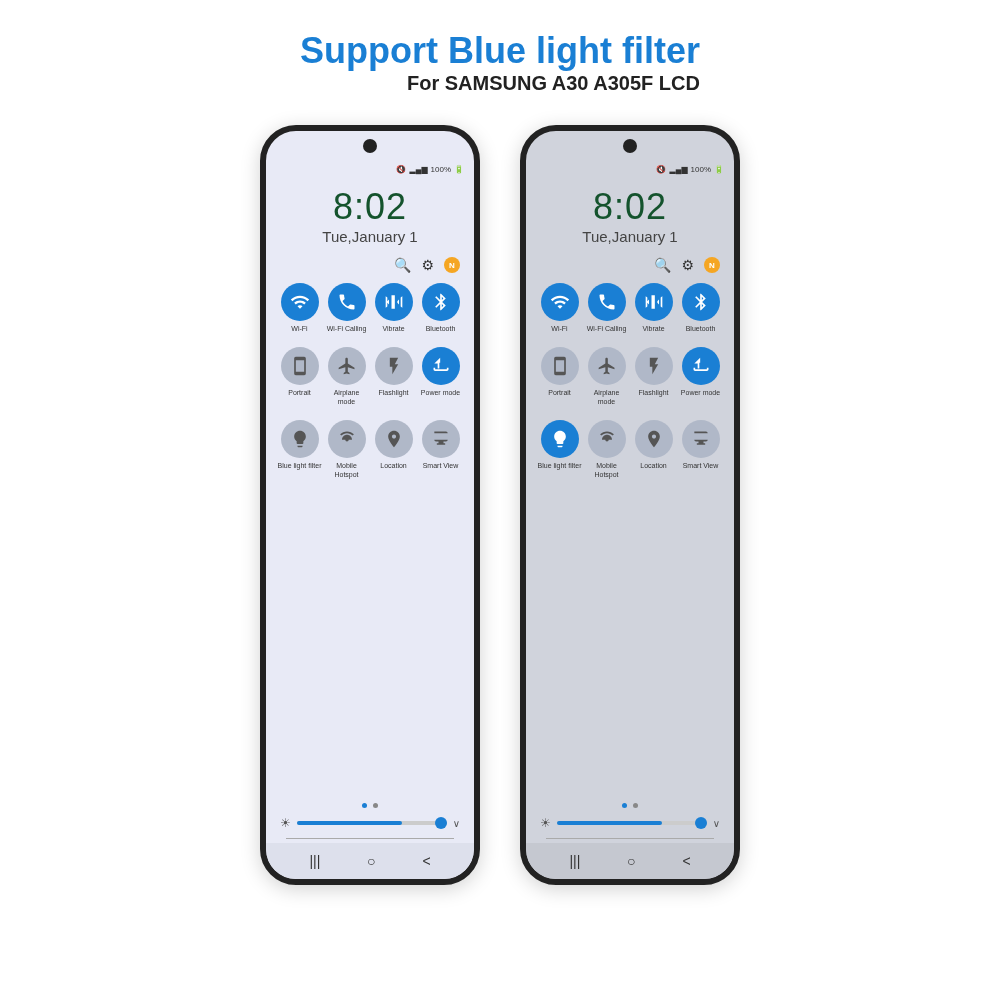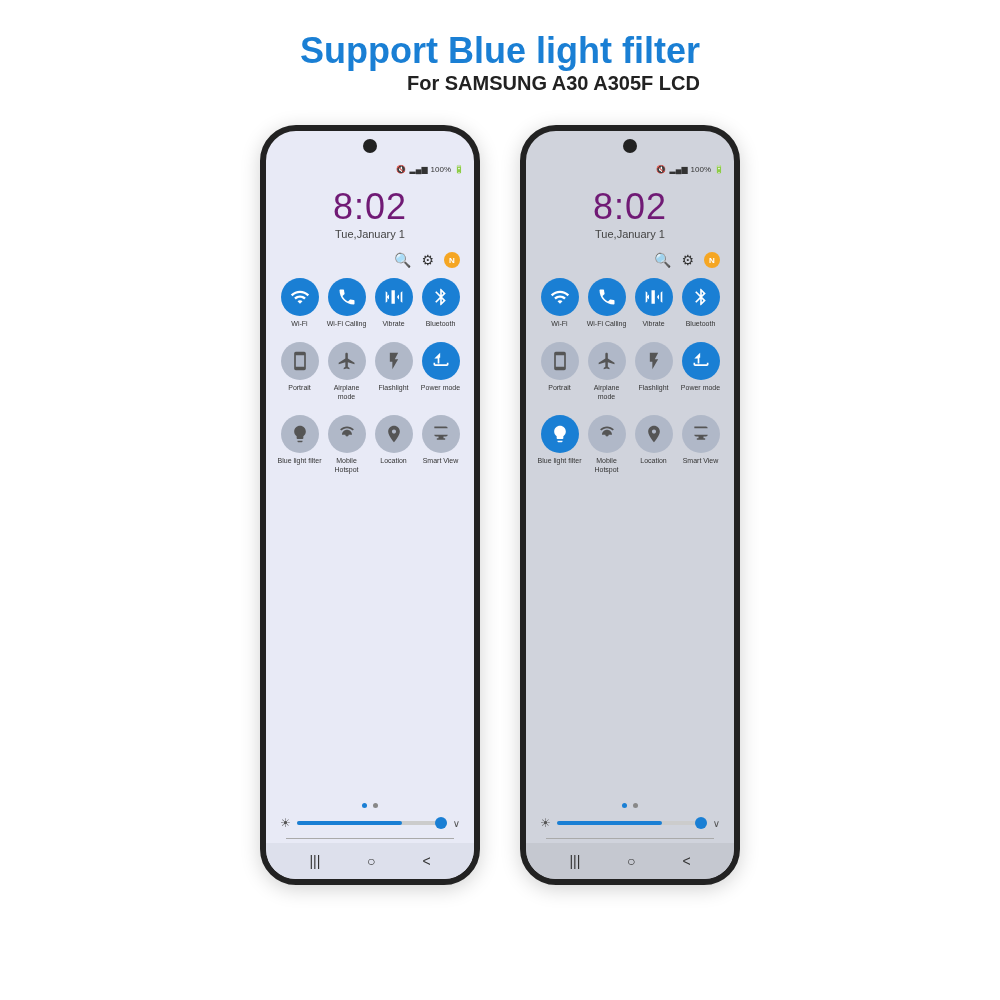--- a/index.html
+++ b/index.html
@@ -90,25 +90,25 @@
       gap: 3px;
     }
     
     .time-section {
       text-align: center;
       padding: 10px 0 8px;
     }
     .time-display {
       font-size: 36px;
       font-weight: 300;
-      color: #701a75;
+      color: #14532d;
       letter-spacing: 1px;
     }
     .date-display {
-      font-size: 11px;
+      font-size: 15px;
       color: #444;
     }
     
     .panel-header {
       display: flex;
       justify-content: flex-end;
       padding: 4px 14px;
       gap: 10px;
       align-items: center;
     }

